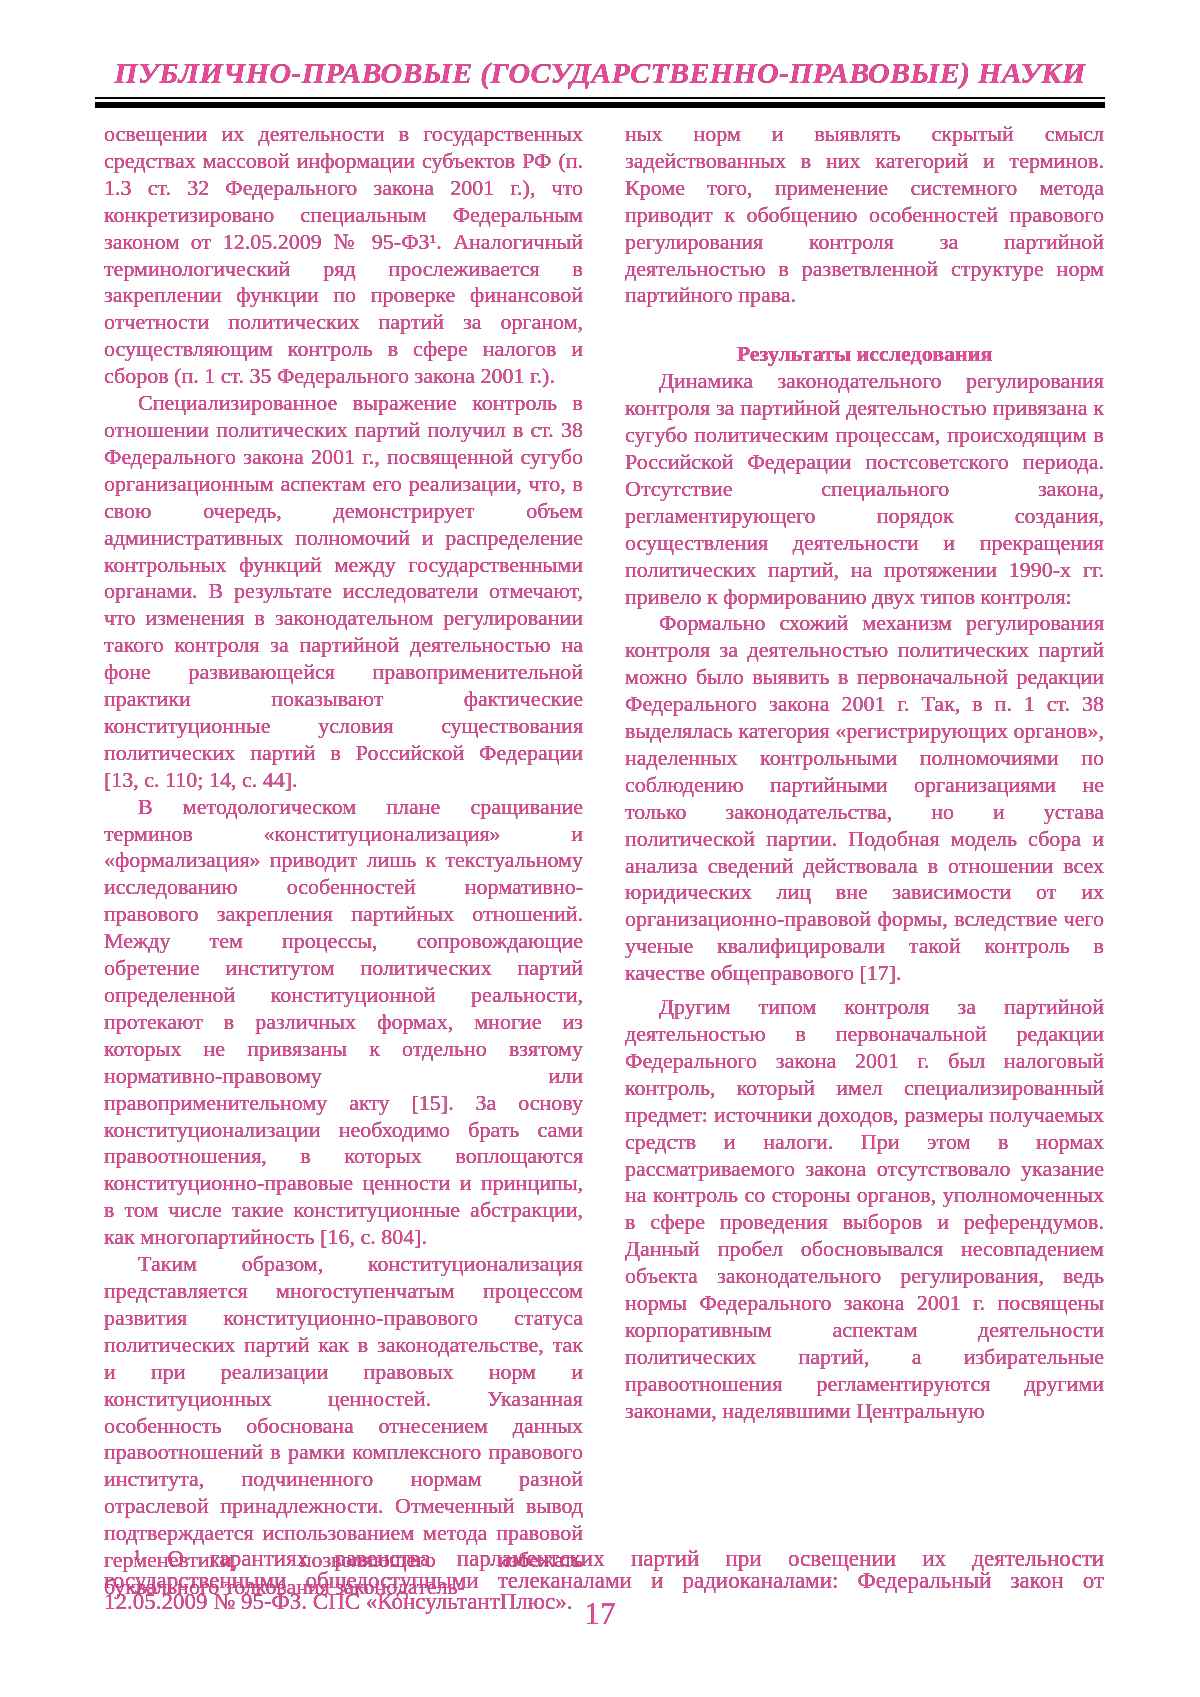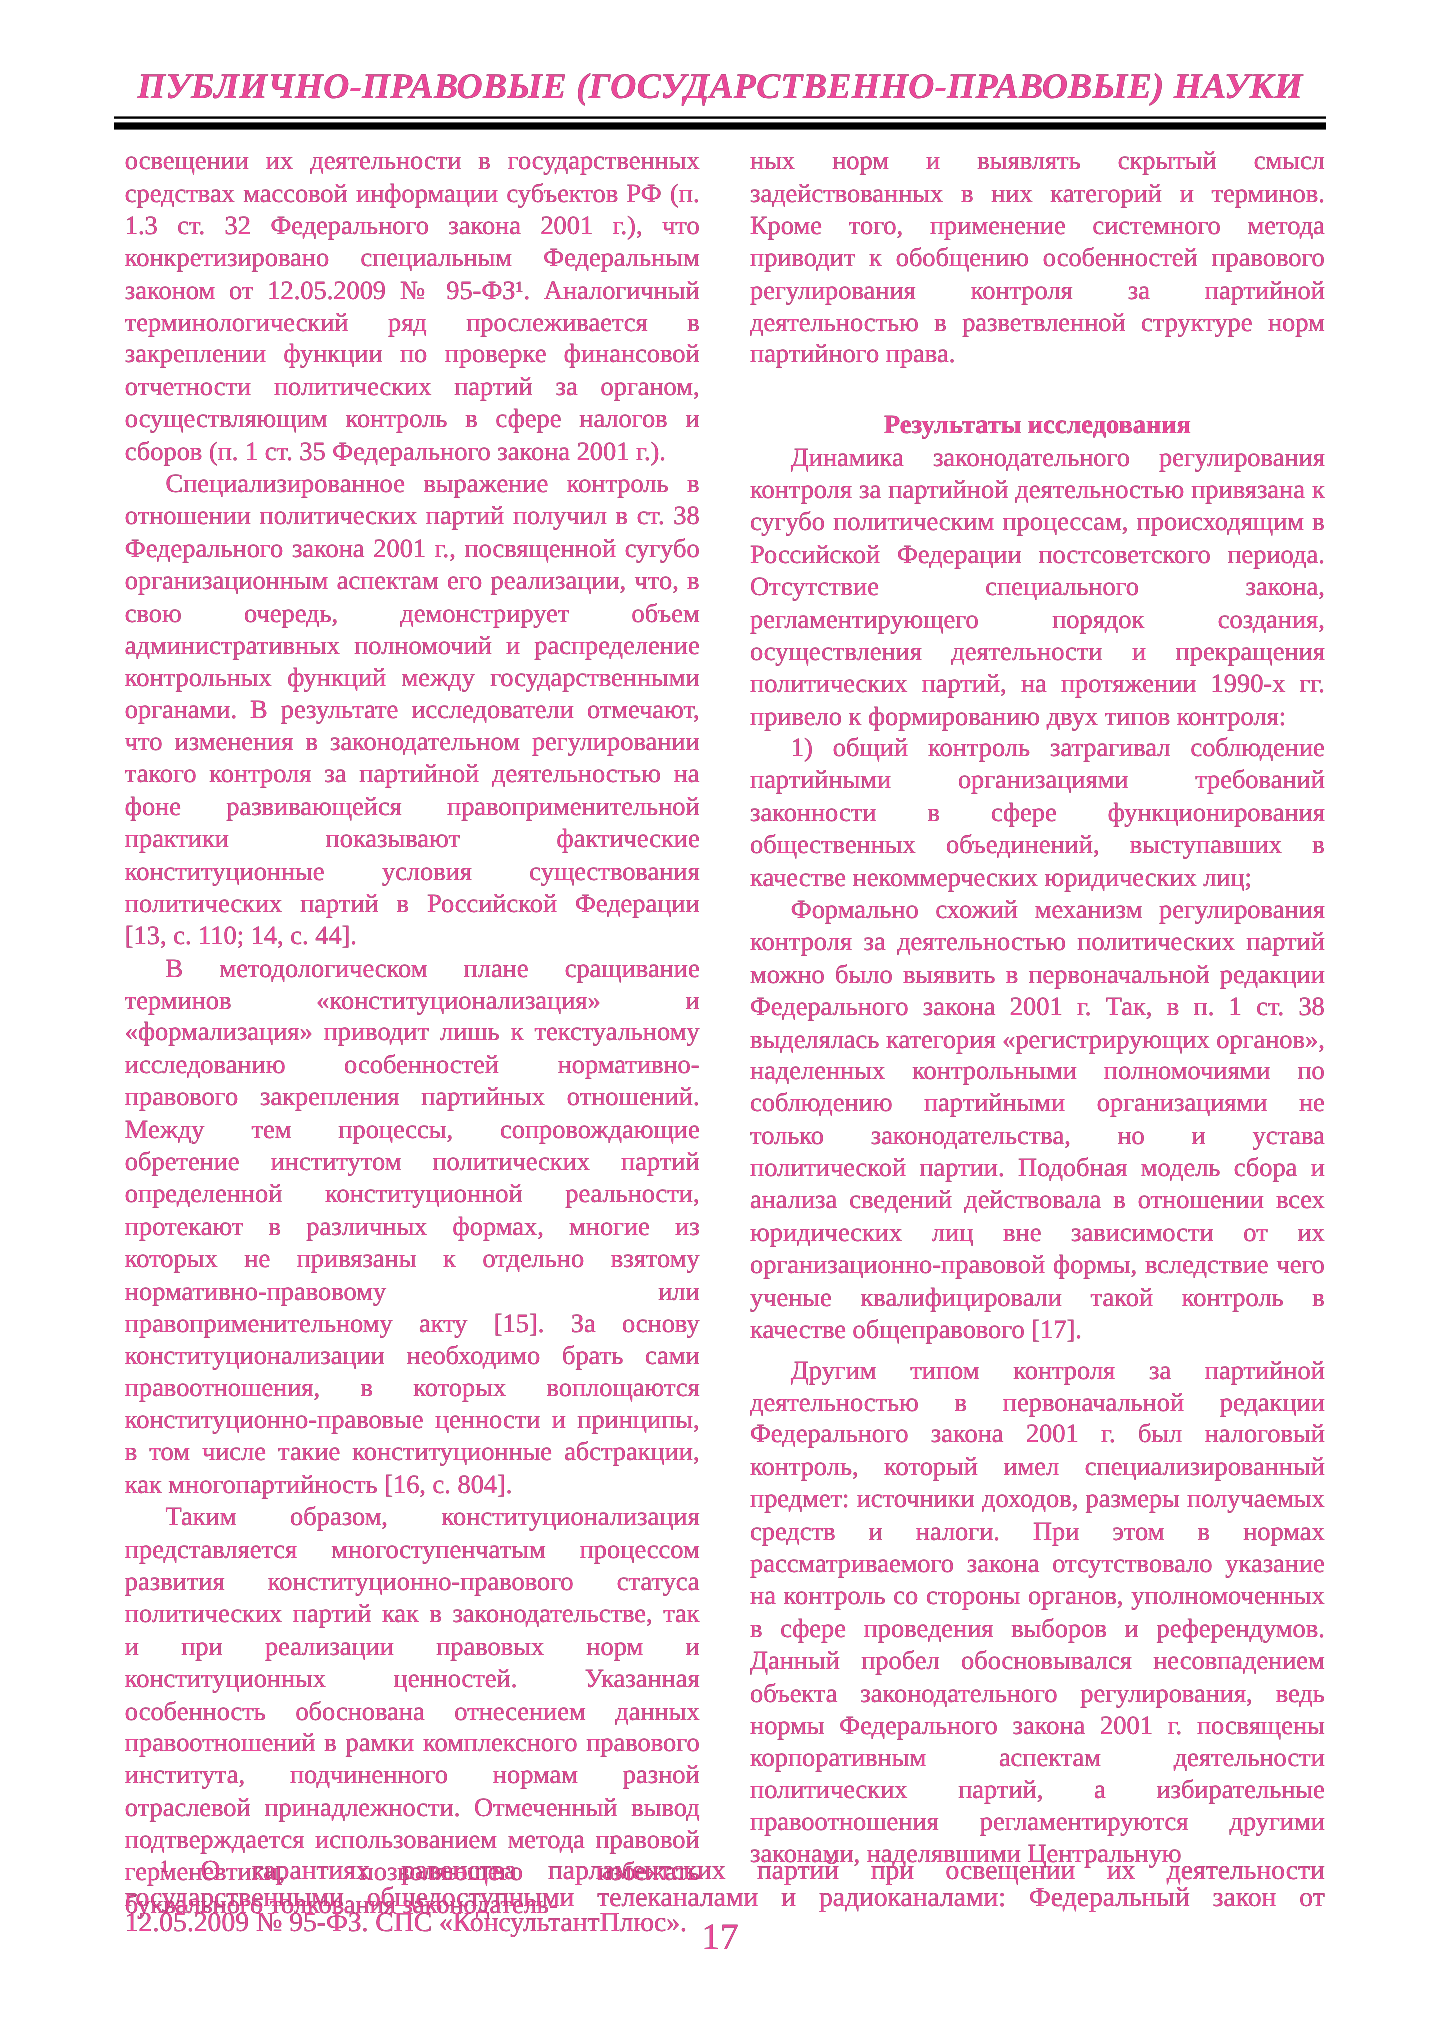--- a/index.html
+++ b/index.html
@@ -101,21 +101,20 @@
       <p class="continuation">освещении их деятельности в государственных средствах массовой информации субъектов РФ (п. 1.3 ст. 32 Федерального закона 2001 г.), что конкретизировано специальным Федеральным законом от 12.05.2009 № 95-ФЗ¹. Аналогичный терминологический ряд прослеживается в закреплении функции по проверке финансовой отчетности политических партий за органом, осуществляющим контроль в сфере налогов и сборов (п. 1 ст. 35 Федерального закона 2001 г.).</p>
       <p class="body">Специализированное выражение контроль в отношении политических партий получил в ст. 38 Федерального закона 2001 г., посвященной сугубо организационным аспектам его реализации, что, в свою очередь, демонстрирует объем административных полномочий и распределение контрольных функций между государственными органами. В результате исследователи отмечают, что изменения в законодательном регулировании такого контроля за партийной деятельностью на фоне развивающейся правоприменительной практики показывают фактические конституционные условия существования политических партий в Российской Федерации [13, с. 110; 14, с. 44].</p>
       <p class="body">В методологическом плане сращивание терминов «конституционализация» и «формализация» приводит лишь к текстуальному исследованию особенностей нормативно-правового закрепления партийных отношений. Между тем процессы, сопровождающие обретение институтом политических партий определенной конституционной реальности, протекают в различных формах, многие из которых не привязаны к отдельно взятому нормативно-правовому или правоприменительному акту [15]. За основу конституционализации необходимо брать сами правоотношения, в которых воплощаются конституционно-правовые ценности и принципы, в том числе такие конституционные абстракции, как многопартийность [16, с. 804].</p>
       <p class="body">Таким образом, конституционализация представляется многоступенчатым процессом развития конституционно-правового статуса политических партий как в законодательстве, так и при реализации правовых норм и конституционных ценностей. Указанная особенность обоснована отнесением данных правоотношений в рамки комплексного правового института, подчиненного нормам разной отраслевой принадлежности. Отмеченный вывод подтверждается использованием метода правовой герменевтики, позволяющего избежать буквального толкования законодатель-</p>
     </div>
 
     <div class="col">
       <p class="continuation">ных норм и выявлять скрытый смысл задействованных в них категорий и терминов. Кроме того, применение системного метода приводит к обобщению особенностей правового регулирования контроля за партийной деятельностью в разветвленной структуре норм партийного права.</p>
       <p class="heading">Результаты исследования</p>
       <p class="body">Динамика законодательного регулирования контроля за партийной деятельностью привязана к сугубо политическим процессам, происходящим в Российской Федерации постсоветского периода. Отсутствие специального закона, регламентирующего порядок создания, осуществления деятельности и прекращения политических партий, на протяжении 1990-х гг. привело к формированию двух типов контроля:</p>
-      <p class="body">1) общий контроль затрагивал соблюдение партийными организациями требований законности в сфере функционирования общественных объединений, выступавших в качестве некоммерческих юридических лиц;</p>
       <p class="body">Формально схожий механизм регулирования контроля за деятельностью политических партий можно было выявить в первоначальной редакции Федерального закона 2001 г. Так, в п. 1 ст. 38 выделялась категория «регистрирующих органов», наделенных контрольными полномочиями по соблюдению партийными организациями не только законодательства, но и устава политической партии. Подобная модель сбора и анализа сведений действовала в отношении всех юридических лиц вне зависимости от их организационно-правовой формы, вследствие чего ученые квалифицировали такой контроль в качестве общеправового [17].</p>
       <p class="body spaced">Другим типом контроля за партийной деятельностью в первоначальной редакции Федерального закона 2001 г. был налоговый контроль, который имел специализированный предмет: источники доходов, размеры получаемых средств и налоги. При этом в нормах рассматриваемого закона отсутствовало указание на контроль со стороны органов, уполномоченных в сфере проведения выборов и референдумов. Данный пробел обосновывался несовпадением объекта законодательного регулирования, ведь нормы Федерального закона 2001 г. посвящены корпоративным аспектам деятельности политических партий, а избирательные правоотношения регламентируются другими законами, наделявшими Центральную</p>
     </div>
 
   </div>
 
   <div class="footnote">¹ О гарантиях равенства парламентских партий при освещении их деятельности государственными общедоступными телеканалами и радиоканалами: Федеральный закон от 12.05.2009 № 95-ФЗ. СПС «КонсультантПлюс».</div>
 
   <div class="page-number">17</div>
 

